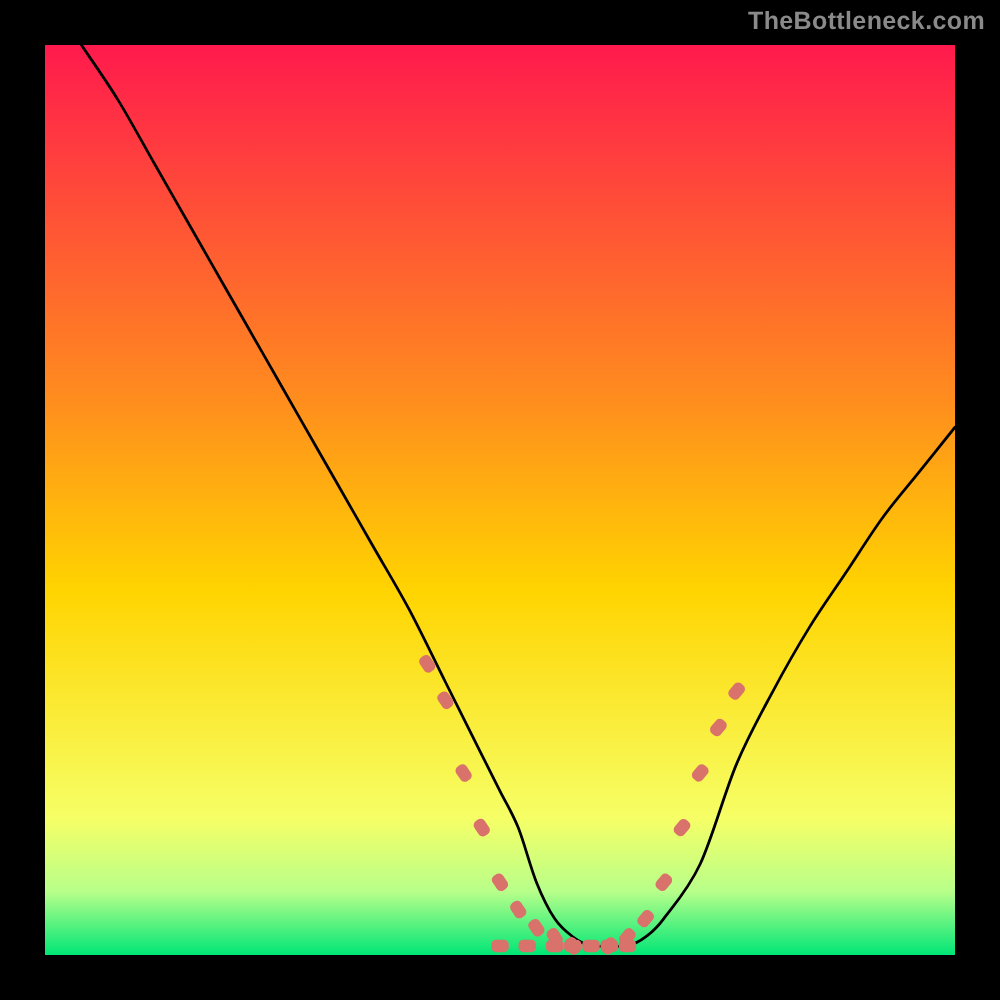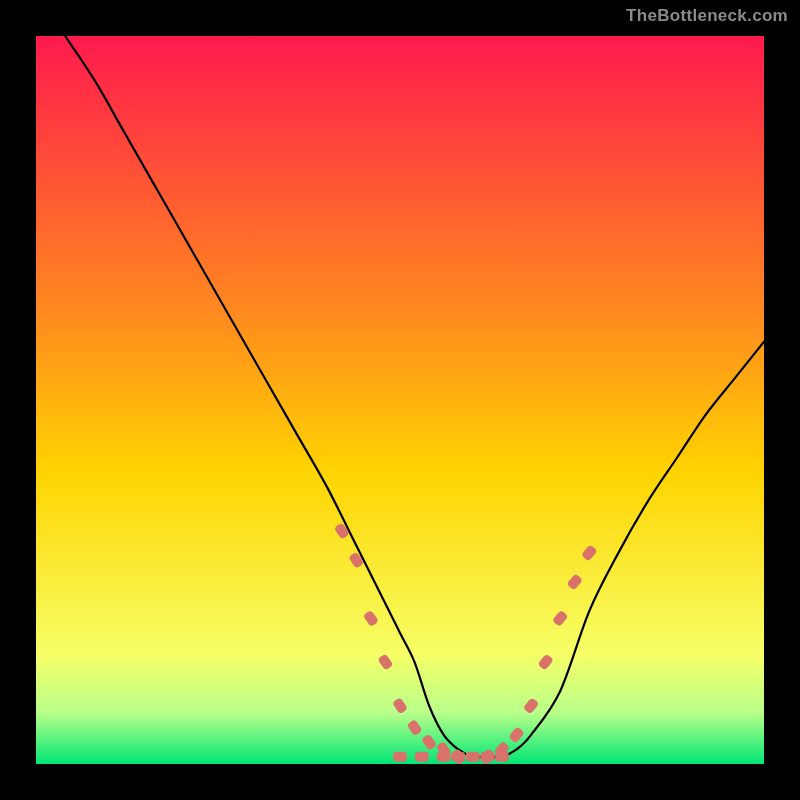--- a/index.html
+++ b/index.html
@@ -16,21 +16,21 @@
     top: 36px;
     width: 728px;
     height: 728px;
     overflow: hidden;
   }
   .attribution {
     position: absolute;
     top: 6px;
     right: 12px;
     font-family: Arial, Helvetica, sans-serif;
-    font-size: 17px;
+    font-size: 20px;
     font-weight: 600;
     color: #8a8a8a;
     letter-spacing: 0.3px;
   }
 </style>
 </head>
 <body>
 
 <div class="frame">
   <svg id="chart-svg" width="728" height="728" viewBox="0 0 728 728" preserveAspectRatio="none">

